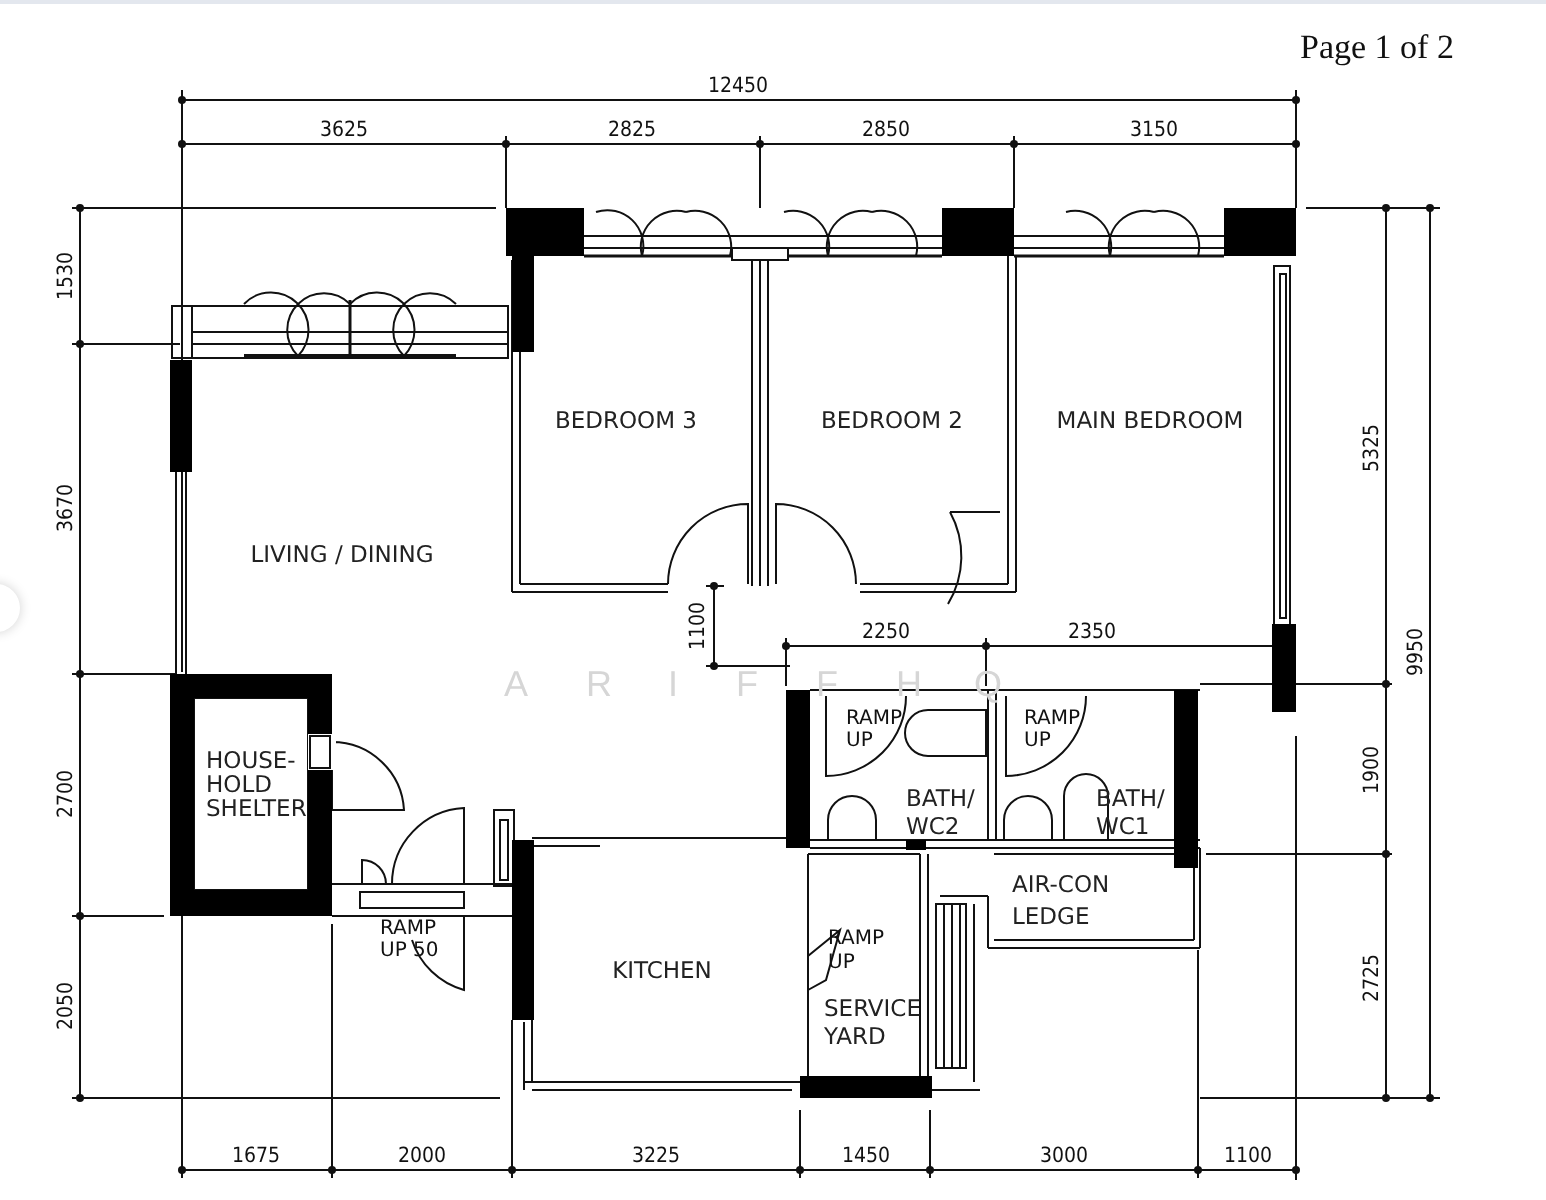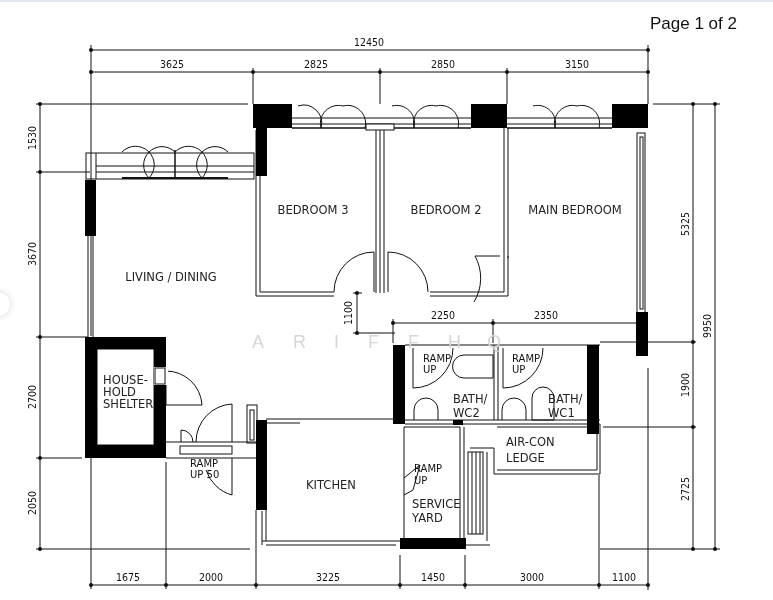--- a/index.html
+++ b/index.html
@@ -1,18 +1,18 @@
 <!DOCTYPE html>
 <html><head>
 <meta charset="utf-8">
 <style>
   html, body { margin:0; padding:0; background:#ffffff; }
   body { width:773px; height:600px; position:relative; overflow:hidden; font-family:"Liberation Sans", sans-serif; }
   .topbar { position:absolute; left:0; top:0; width:773px; height:2px; background:#e3e7ee; }
-  .page-indicator { position:absolute; left:650px; top:14px; font-size:17px; color:#111; font-family:Liberation Sans, sans-serif; }
+  .page-indicator { position:absolute; left:650px; top:14px; font-size:17px; color:#111; font-family:Liberation Serif, serif; }
   .side-nub { position:absolute; left:-14px; top:292px; width:24px; height:24px; border-radius:50%; background:#fff; box-shadow:0 0 6px rgba(0,0,0,0.18); }
   svg.plan { position:absolute; left:0; top:0; }
   .dim { font-family:"DejaVu Sans Condensed","DejaVu Sans", sans-serif; font-size:10.5px; fill:#111; }
   .room { font-family:"DejaVu Sans", sans-serif; font-size:11.5px; fill:#222; }
   .small { font-family:"DejaVu Sans", sans-serif; font-size:10px; fill:#111; }
   .wm { font-family:"Liberation Sans", sans-serif; font-size:18px; fill:#d6d6d6; letter-spacing:0; }
 </style>
 </head>
 <body>
 

